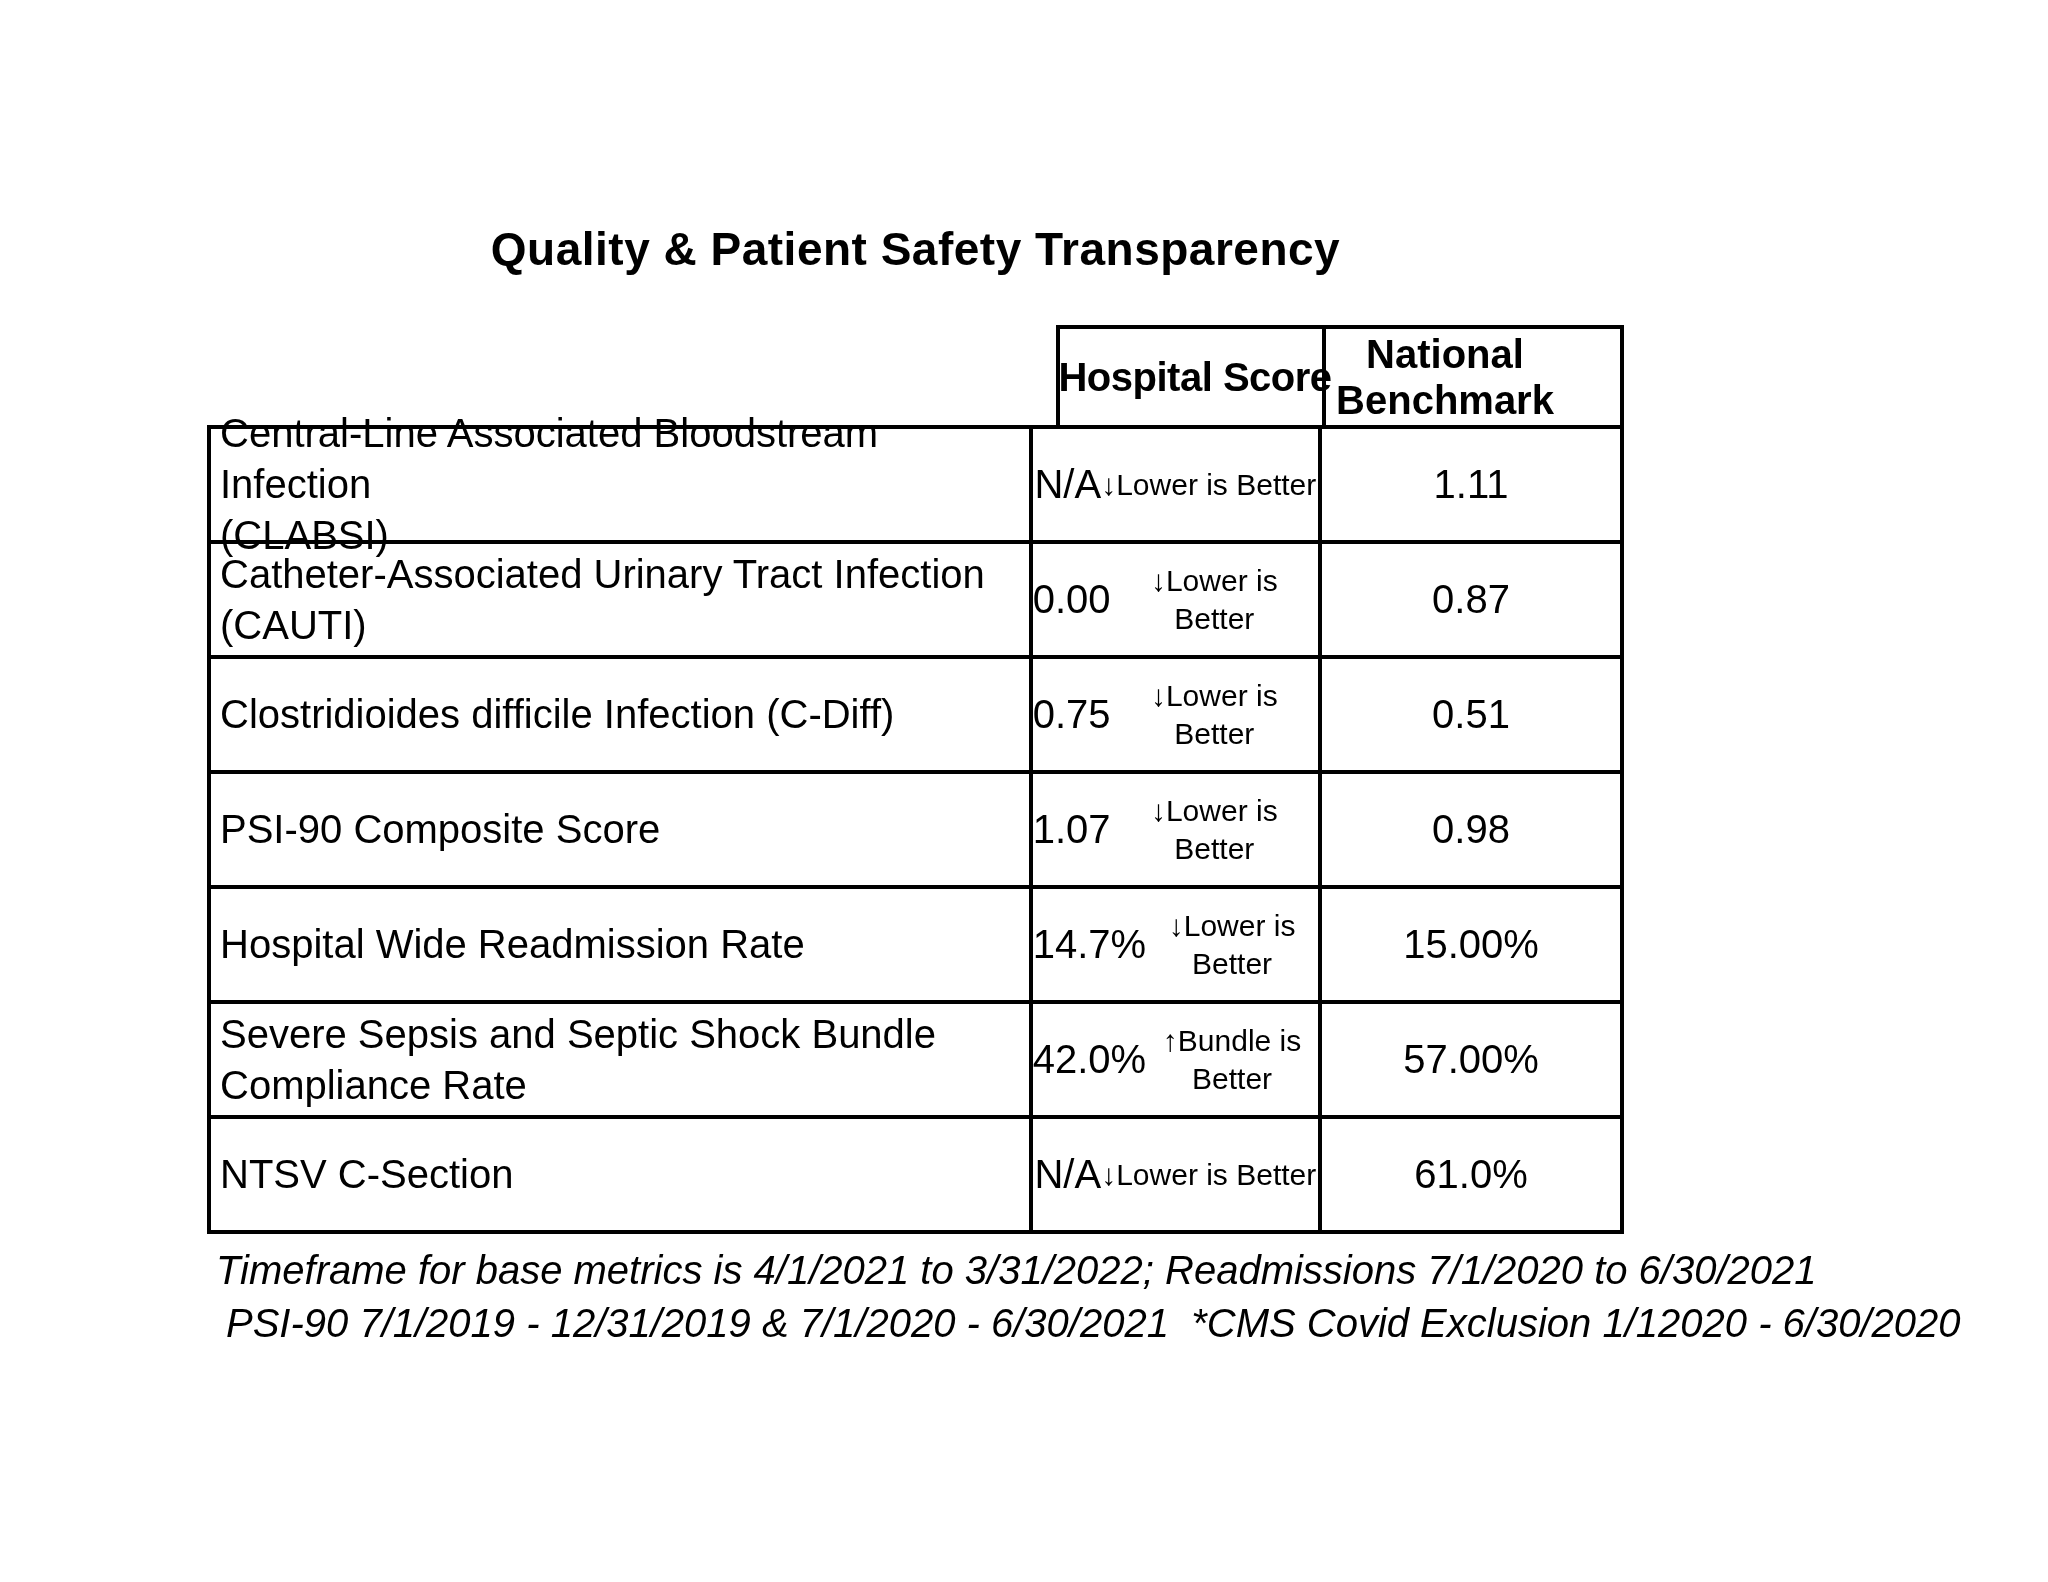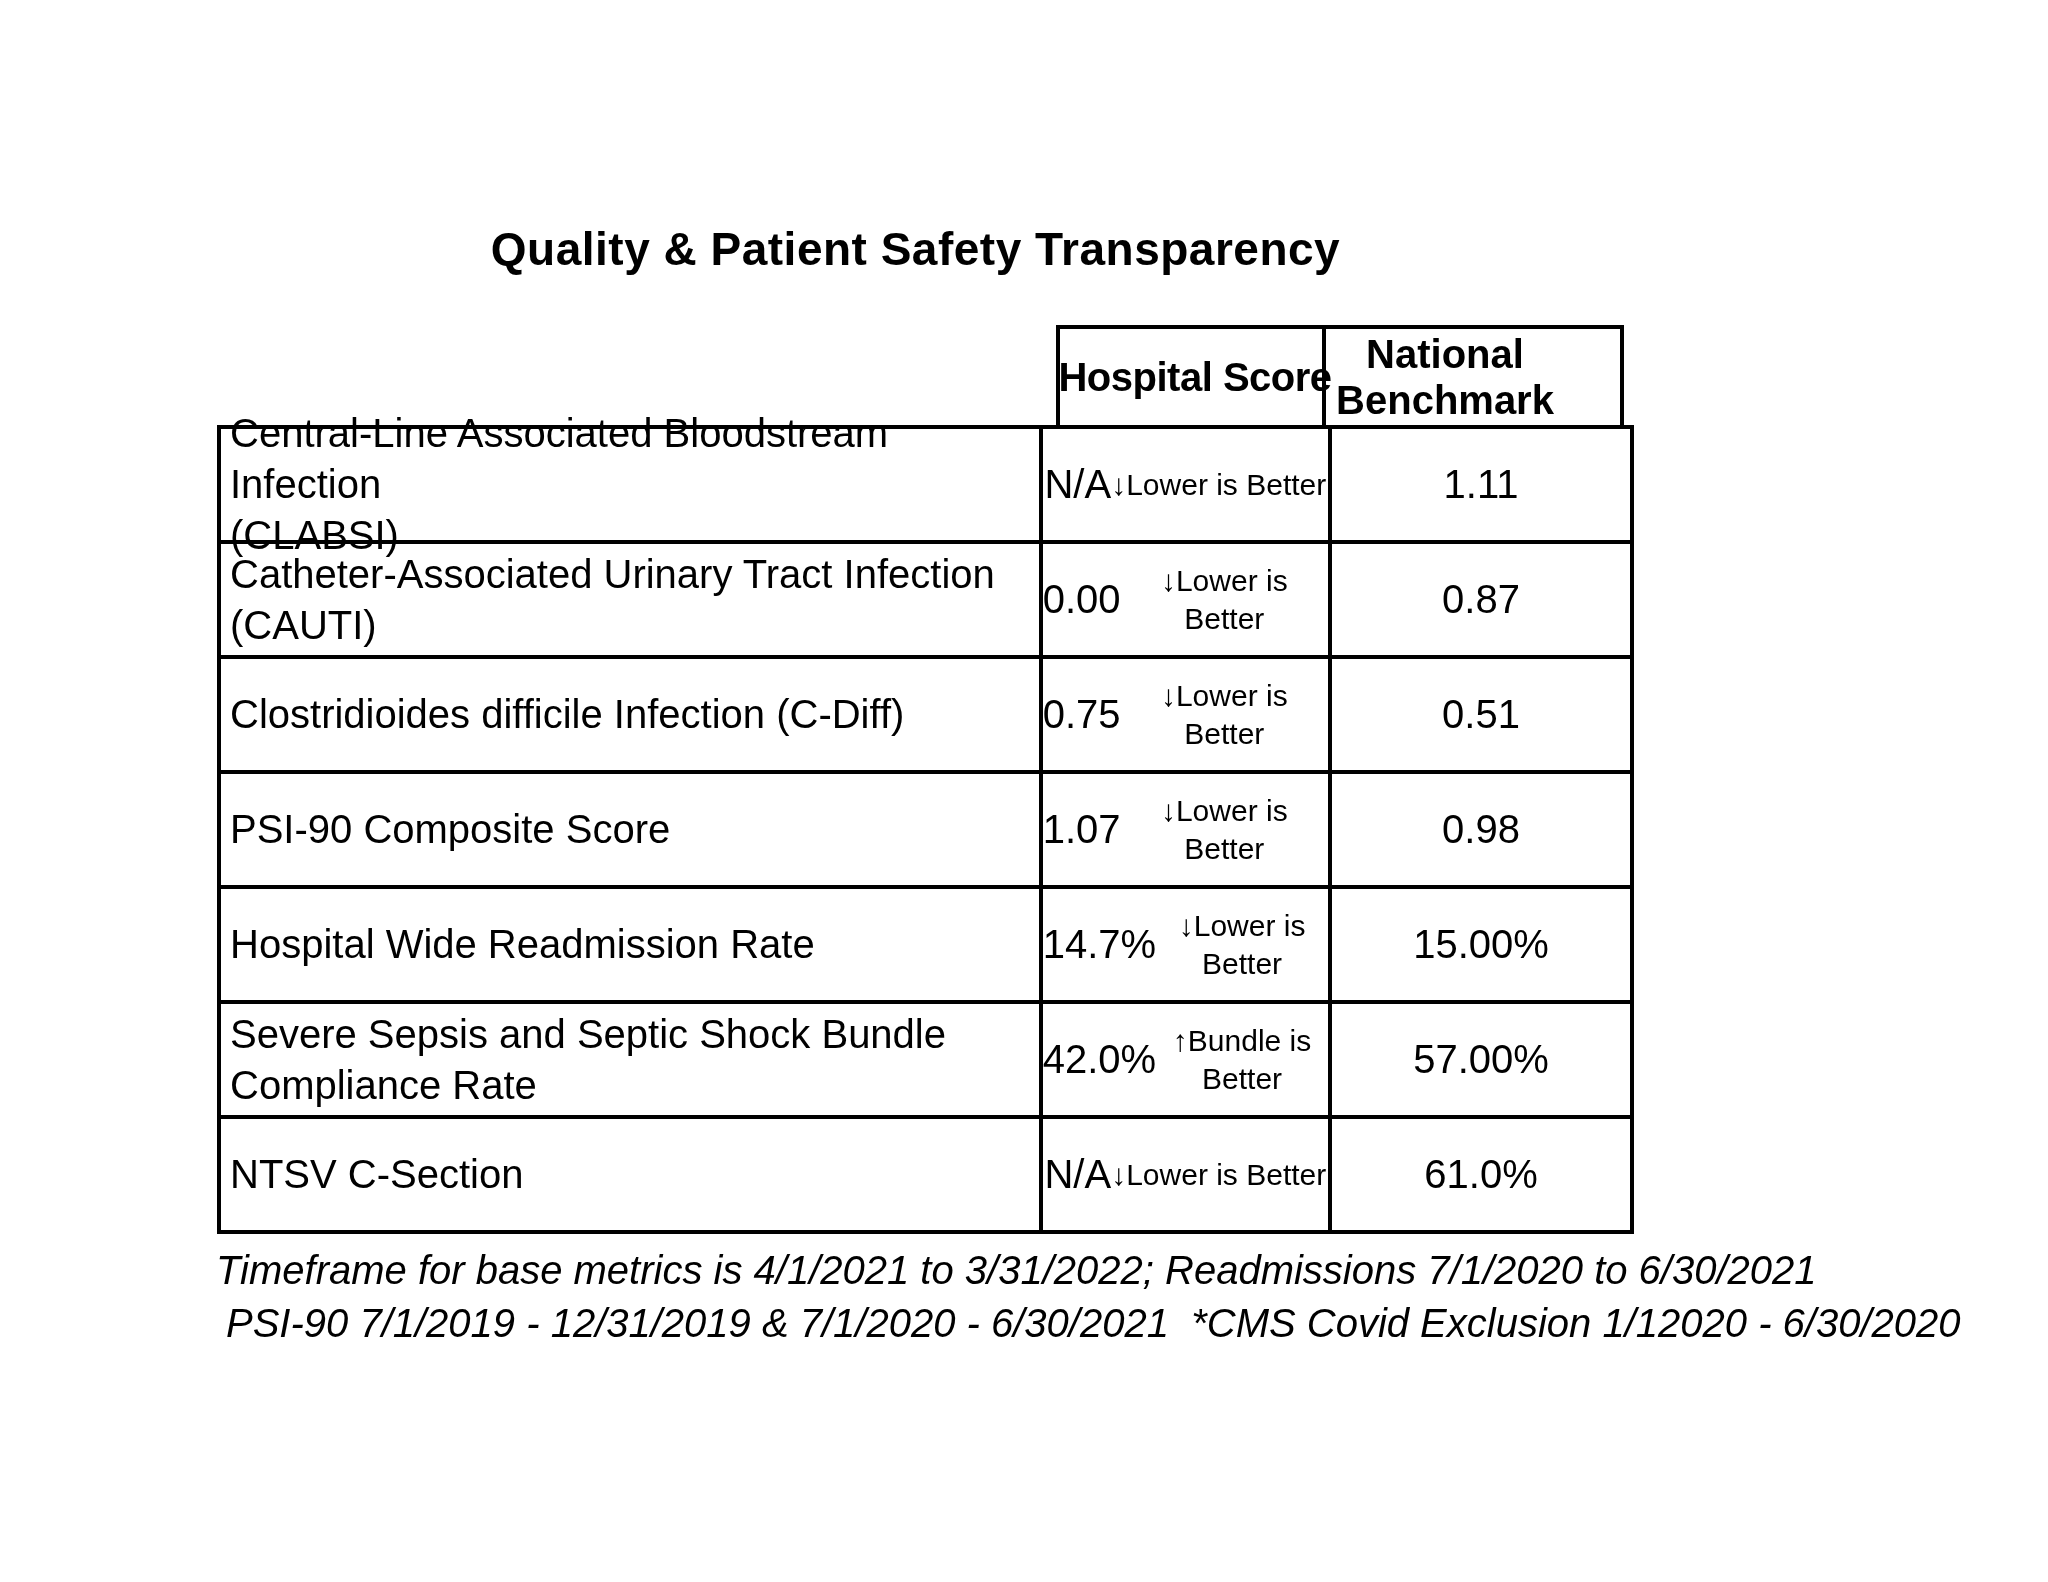--- a/index.html
+++ b/index.html
@@ -50,21 +50,21 @@
     border-right: 4px solid #000;
     white-space: nowrap;
     letter-spacing: -0.5px;
     padding-left: 8px;
   }
   .header-cell.bench { width: 238px; }
 
   
   .main-table {
     position: absolute;
-    left: 217px;
+    left: 207px;
     top: 425px;
     width: 1417px;
     box-sizing: border-box;
     border: 4px solid #000;
     background: #fff;
   }
   .t-row {
     display: flex;
     height: 115px;
     box-sizing: border-box;

